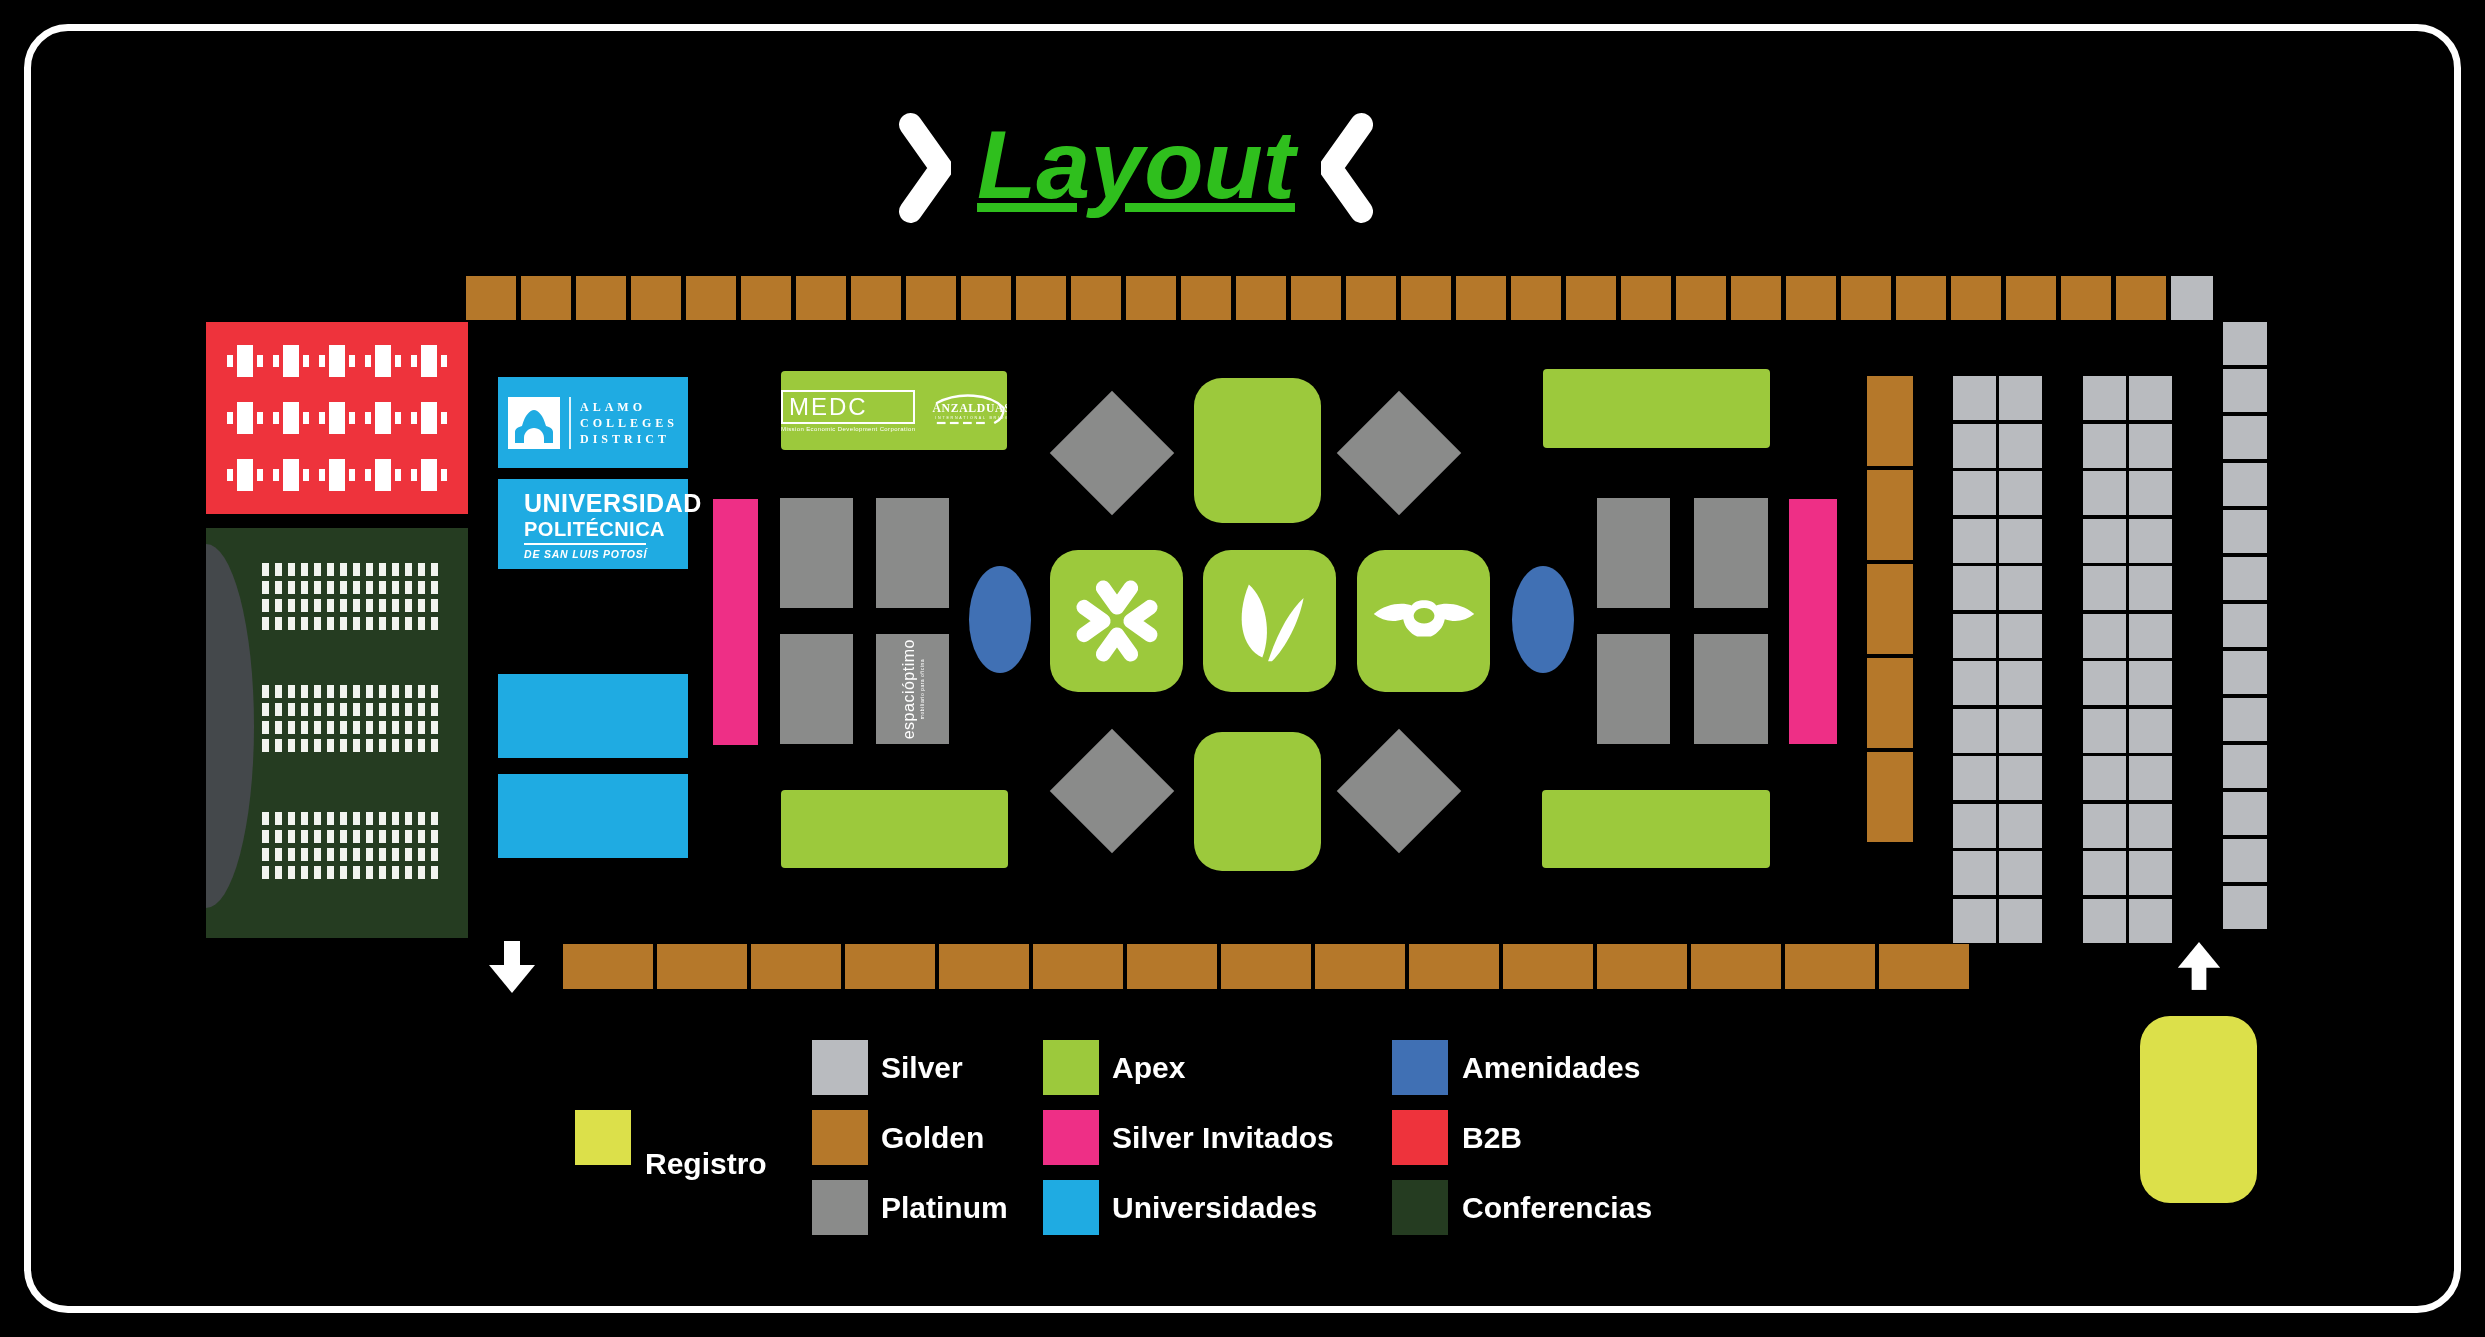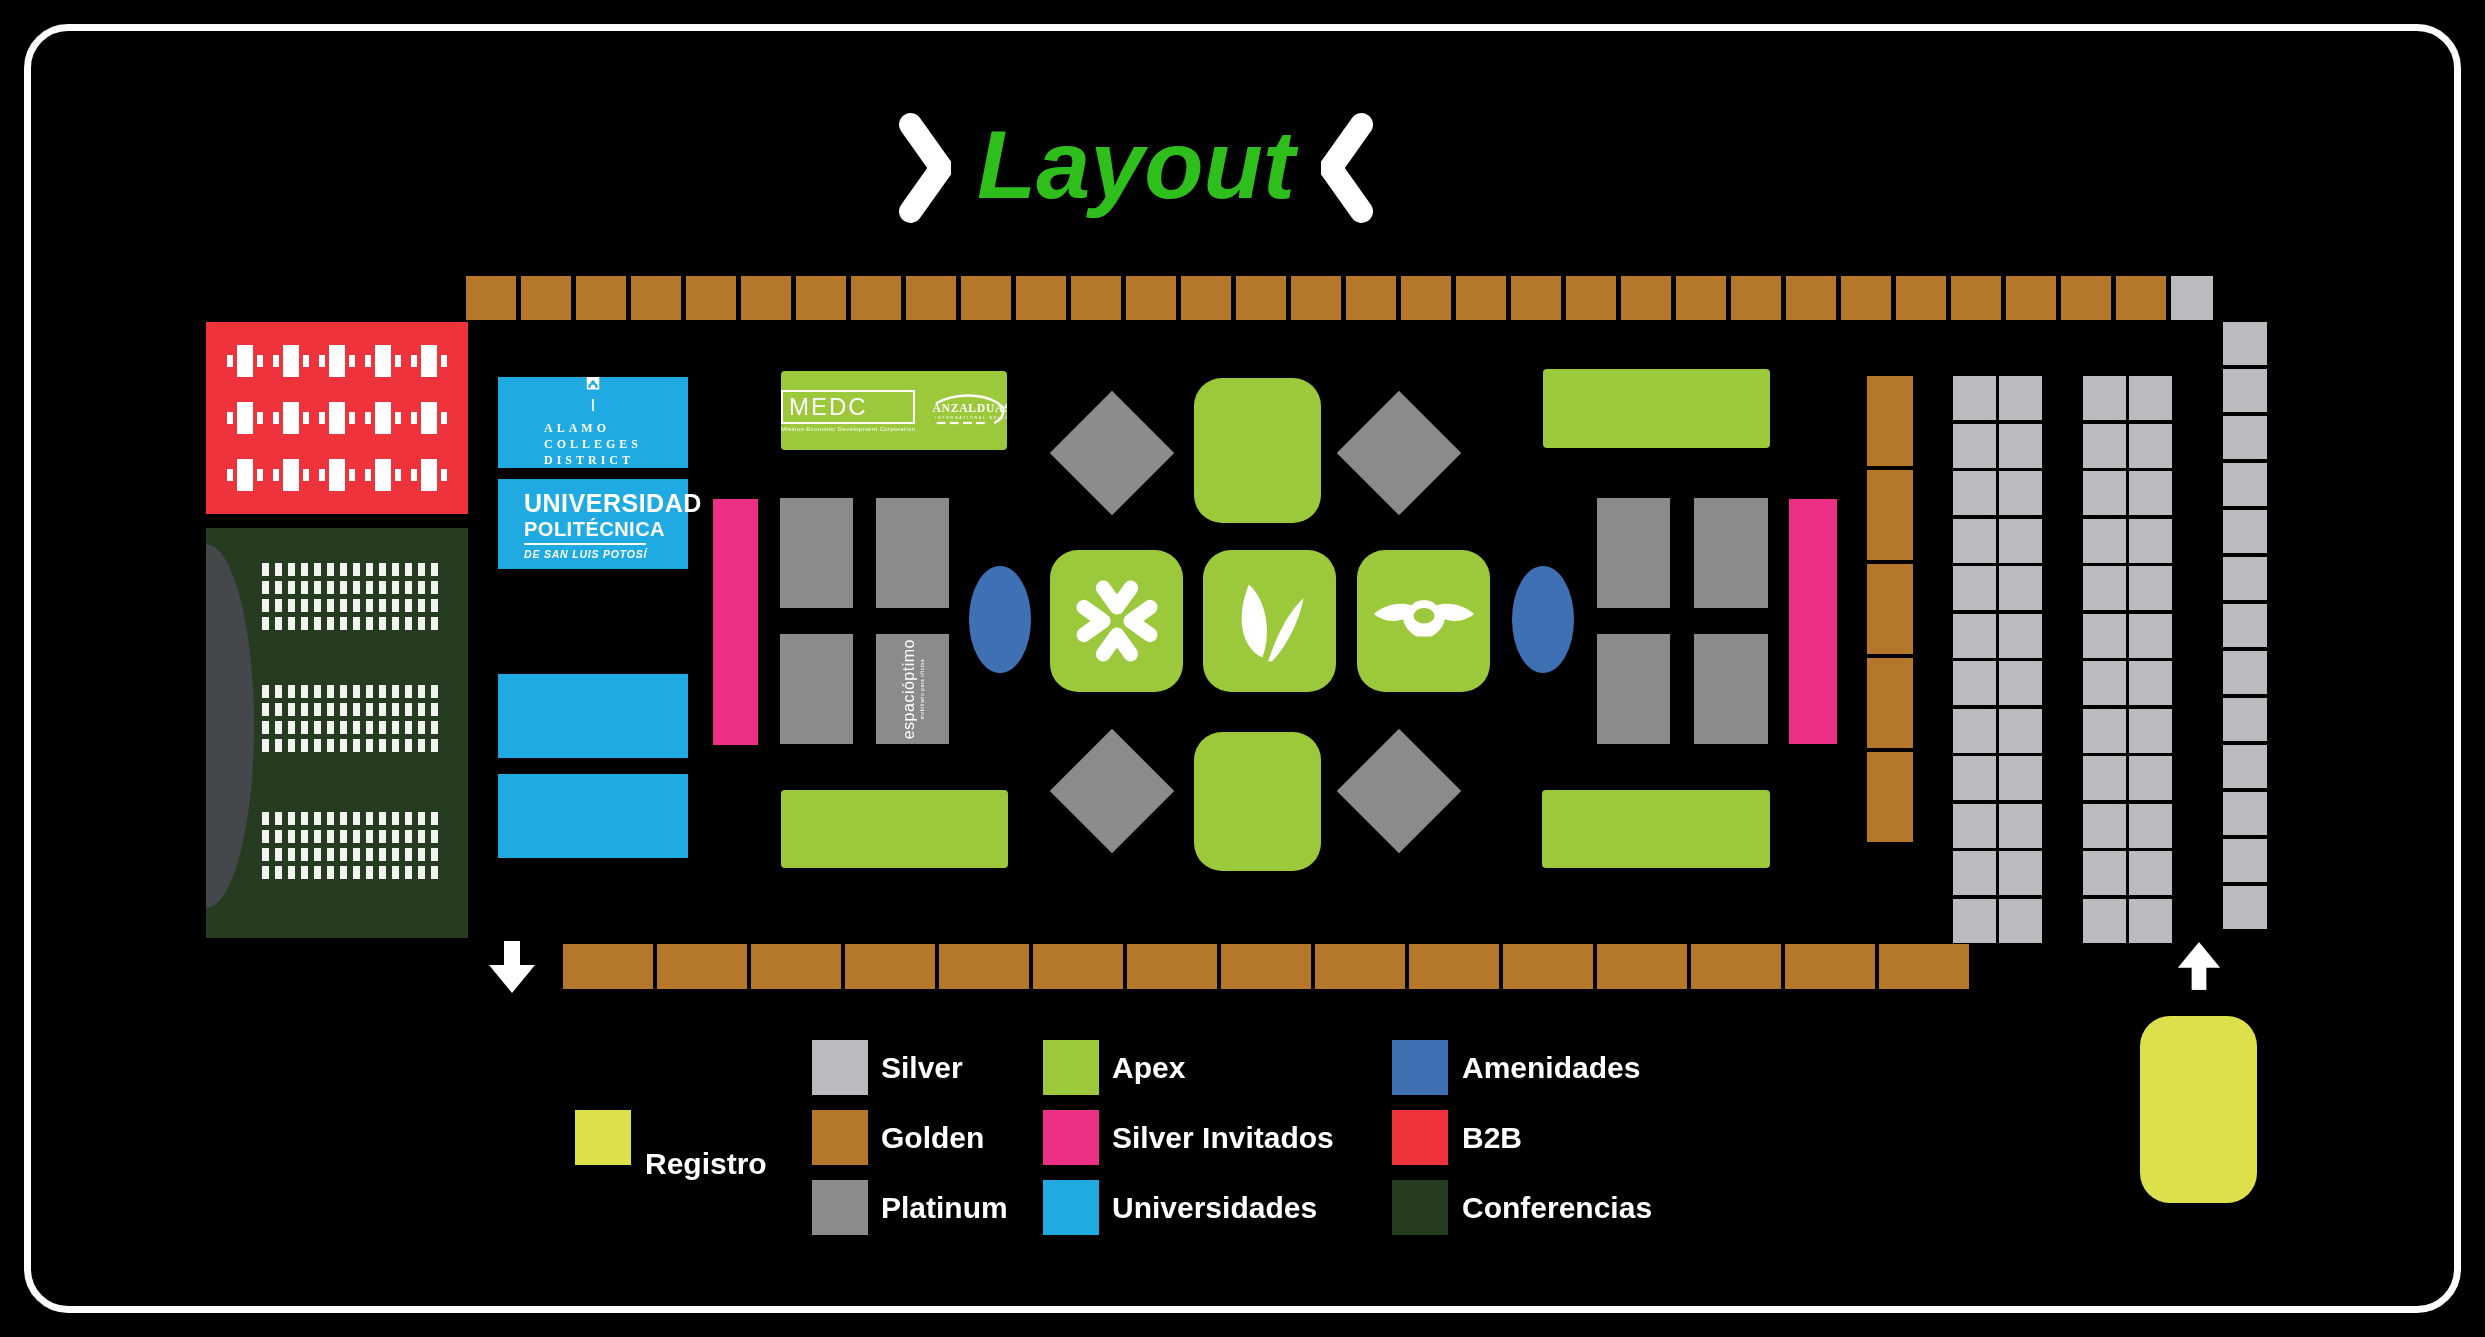--- a/index.html
+++ b/index.html
@@ -1,40 +1,40 @@
 <!DOCTYPE html>
 <html style="--c-background: #000000; --c-frame: #ffffff; --c-title: #2fbf1d; --c-golden: #b5782a; --c-silver: #b9bbbf; --c-platinum: #8a8b8a; --c-apex: #9cc93c; --c-estados_invitados: #ee2f86; --c-universidades: #1fabe2; --c-amenidades: #4070b4; --c-b2b: #ee333c; --c-conferencias: #253c21; --c-registro: #dce04a; --c-stage: #44484b;"><head>
 <meta charset="utf-8">
 <style>
   html,body{margin:0;padding:0;background:#000;}
   body{width:2485px;height:1337px;font-family:"Liberation Sans",sans-serif;}
   .stage{position:relative;width:2485px;height:1337px;background:var(--c-background);overflow:hidden;}
   .abs{position:absolute;}
   .frame{left:24px;top:24px;width:2423px;height:1275px;border:7px solid var(--c-frame);border-radius:44px;}
   .title-group{left:1136px;top:112px;transform:translateX(-50%);display:flex;align-items:center;gap:26px;}
-  .title-text{font-size:97px;font-weight:bold;font-style:italic;color:var(--c-title);line-height:1.1;padding-bottom:6px;}
+  .title-text{font-size:97px;font-weight:bold;font-style:italic;color:var(--c-title);line-height:1.1;padding-bottom:6px;text-decoration:underline;}
   .flexrow{display:flex;gap:5px;}
   .flexcol{display:flex;flex-direction:column;gap:4px;}
   .golden{background:var(--c-golden);}
   .silver{background:var(--c-silver);}
   .platinum-sq{background:var(--c-platinum);}
   .pink-bar{background:var(--c-estados_invitados);}
   .cyan-rect{background:var(--c-universidades);}
   .apex{background:var(--c-apex);}
   .r22{border-radius:4px;}
   .r28{border-radius:28px;}
   .center{display:flex;align-items:center;justify-content:center;}
   .diamond{width:88px;height:88px;background:var(--c-platinum);transform:rotate(45deg);}
   .oval{width:62px;height:107px;border-radius:50%;background:var(--c-amenidades);}
   .b2b-area{left:206px;top:322px;width:262px;height:192px;background:var(--c-b2b);display:grid;grid-template-columns:repeat(5,1fr);grid-template-rows:repeat(3,1fr);place-items:center;padding:10px 16px;box-sizing:border-box;}
   .conf-area{left:206px;top:528px;width:262px;height:410px;background:var(--c-conferencias);overflow:hidden;}
   .conf-stage{left:-48px;top:16px;width:96px;height:364px;border-radius:50%;background:var(--c-stage);}
   .seat-block{left:56px;display:grid;grid-template-columns:repeat(14,7px);grid-auto-rows:13px;column-gap:6px;row-gap:5px;}
   .seat{width:7px;height:13px;background:#f2f4ef;}
-  .alamo-rect{left:498px;top:377px;width:190px;height:91px;display:flex;align-items:center;justify-content:center;gap:9px;flex-direction:column;}
+  .alamo-rect{left:498px;top:377px;width:190px;height:91px;display:flex;align-items:center;justify-content:center;gap:9px;}
   .alamo-text{color:#fff;font-family:"Liberation Serif",serif;font-weight:bold;font-size:12px;letter-spacing:4px;line-height:16px;}
   .vdivider{width:2px;height:52px;background:rgba(255,255,255,.85);}
   .upslp-rect{left:498px;top:479px;width:190px;height:90px;display:flex;flex-direction:column;justify-content:center;padding-left:26px;box-sizing:border-box;color:#fff;}
   .upslp1{font-size:25px;font-weight:bold;letter-spacing:.5px;}
   .upslp2{font-size:20px;font-weight:bold;letter-spacing:.5px;border-bottom:2px solid #fff;display:inline-block;width:122px;padding-bottom:2px;}
   .upslp3{font-size:10.5px;font-weight:bold;font-style:italic;letter-spacing:.8px;margin-top:3px;}
   .medc-rect{left:781px;top:371px;width:226px;height:79px;display:flex;align-items:center;justify-content:center;gap:16px;}
   .medc-box{border:2px solid #fff;padding:1px 6px;color:#fff;font-size:24px;letter-spacing:2px;font-weight:400;}
   .medc-caption{color:#fff;font-size:6px;letter-spacing:.4px;margin-top:2px;text-align:center;white-space:nowrap;}
   .espacio-cell{display:flex;align-items:center;justify-content:center;}

